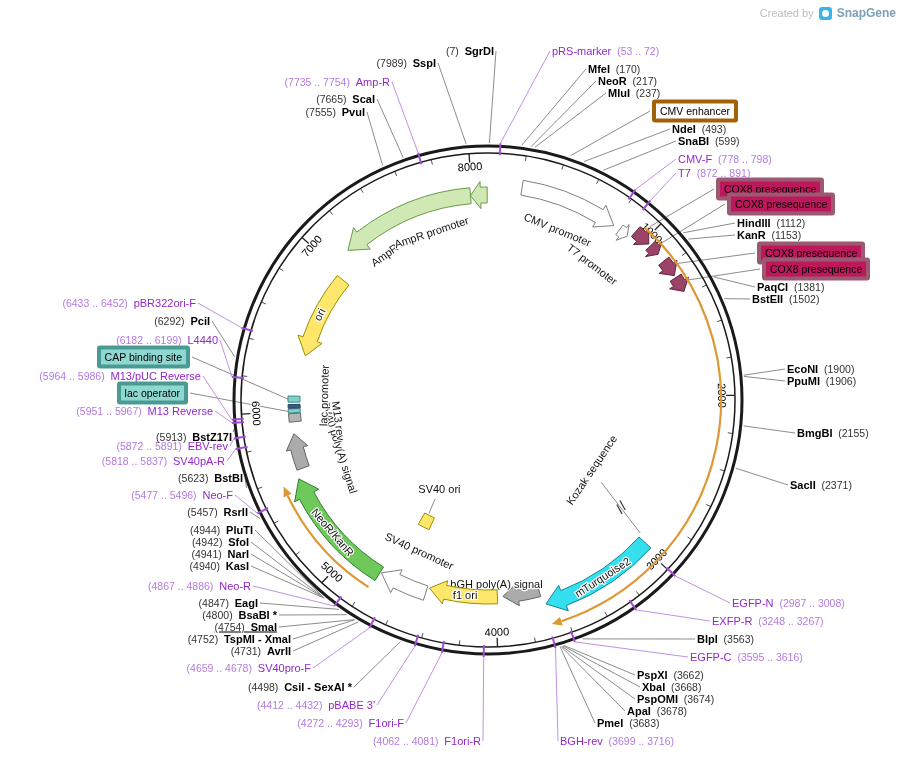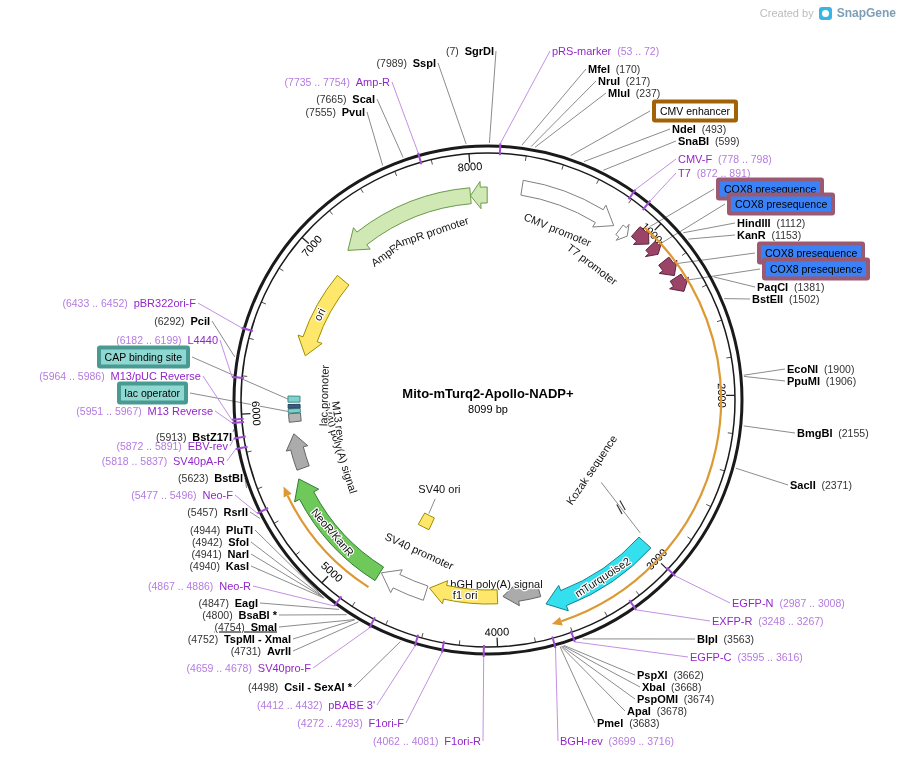--- a/index.html
+++ b/index.html
@@ -9,21 +9,21 @@
   #map-svg{position:absolute;left:0;top:0}
   .label{position:absolute;white-space:nowrap;font-size:11px;line-height:13px;
     transform:translateY(-50%);cursor:default}
   .label .name{font-weight:bold;color:#000}
   .label .pos{font-weight:normal;color:#333;font-size:10.5px}
   .label.primer .name{font-weight:normal;color:#9326c9}
   .label.primer .pos{color:#b47be0}
   .pill{position:absolute;white-space:nowrap;font-size:10.5px;line-height:15px;color:#000;
     border:4px solid #a16207;border-radius:3px;padding:0 4px;transform:translateY(-50%);
     background:#fff}
-  .pill.pink{background:#3b82f6;border-color:#9c5a72}
+  .pill.pink{background:#be185d;border-color:#9c5a72}
   .pill.teal{background:#8fd8d2;border-color:#4a9a94}
   .feat-label{font-size:11px;fill:#111;paint-order:stroke;stroke:#ffffff;stroke-width:2.5px;stroke-linejoin:round}
   .tick-label{font-size:11px;fill:#000;paint-order:stroke;stroke:#ffffff;stroke-width:2px}
   #center-title{position:absolute;text-align:center;transform:translate(-50%,-50%)}
   #center-title .t{font-size:13px;font-weight:bold;color:#000}
   #center-title .bp{font-size:11px;color:#000;margin-top:2px}
   #watermark{position:absolute;top:6px;right:8px;display:flex;align-items:center;gap:5px;
     font-size:11px;color:#bcbcbc}
   #watermark .brand{color:#7c9fb6;font-weight:bold;font-size:12px}
   #watermark .logo{width:13px;height:13px;border-radius:3px;background:#39b4e6;
@@ -224,21 +224,21 @@
         <line x1="244" y1="378" x2="232" y2="377" stroke="#a24fd6" stroke-width="2"></line>
         <line x1="252.9" y1="331" x2="241.4" y2="327.7" stroke="#a24fd6" stroke-width="2"></line>
         <line x1="421.4" y1="164.2" x2="418.1" y2="152.7" stroke="#a24fd6" stroke-width="2"></line>
       </g>
     </svg>
   <div id="labels">
       <div class="label" style="top: 51px; right: 410px;"><span class="pos">(7)&nbsp;&nbsp;</span><span class="name">SgrDI</span></div>
       <div class="label" style="top: 63px; right: 468px;"><span class="pos">(7989)&nbsp;&nbsp;</span><span class="name">SspI</span></div>
       <div class="label primer" style="top: 51px; left: 552px;"><span class="name">pRS-marker</span><span class="pos">&nbsp;&nbsp;(53 .. 72)</span></div>
       <div class="label" style="top: 69px; left: 588px;"><span class="name">MfeI</span><span class="pos">&nbsp;&nbsp;(170)</span></div>
-      <div class="label" style="top: 81px; left: 598px;"><span class="name">NruI</span><span class="pos">&nbsp;&nbsp;(217)</span></div>
+      <div class="label" style="top: 81px; left: 598px;"><span class="name">NeoR</span><span class="pos">&nbsp;&nbsp;(217)</span></div>
       <div class="label" style="top: 93px; left: 608px;"><span class="name">MluI</span><span class="pos">&nbsp;&nbsp;(237)</span></div>
       <div class="pill" style="top: 111px; left: 652px;">CMV enhancer</div>
       <div class="label" style="top: 129px; left: 672px;"><span class="name">NdeI</span><span class="pos">&nbsp;&nbsp;(493)</span></div>
       <div class="label" style="top: 141px; left: 678px;"><span class="name">SnaBI</span><span class="pos">&nbsp;&nbsp;(599)</span></div>
       <div class="label primer" style="top: 159px; left: 678px;"><span class="name">CMV-F</span><span class="pos">&nbsp;&nbsp;(778 .. 798)</span></div>
       <div class="label primer" style="top: 173px; left: 678px;"><span class="name">T7</span><span class="pos">&nbsp;&nbsp;(872 .. 891)</span></div>
       <div class="pill pink" style="top: 189px; left: 716px;">COX8 presequence</div>
       <div class="pill pink" style="top: 204px; left: 727px;">COX8 presequence</div>
       <div class="label" style="top: 223px; left: 737px;"><span class="name">HindIII</span><span class="pos">&nbsp;&nbsp;(1112)</span></div>
       <div class="label" style="top: 235px; left: 737px;"><span class="name">KanR</span><span class="pos">&nbsp;&nbsp;(1153)</span></div>
@@ -285,22 +285,18 @@
       <div class="pill teal" style="top: 393px; right: 716px;">lac operator</div>
       <div class="label primer" style="top: 376px; right: 703px;"><span class="pos">(5964 .. 5986)&nbsp;&nbsp;</span><span class="name">M13/pUC Reverse</span></div>
       <div class="pill teal" style="top: 357px; right: 714px;">CAP binding site</div>
       <div class="label primer" style="top: 340px; right: 686px;"><span class="pos">(6182 .. 6199)&nbsp;&nbsp;</span><span class="name">L4440</span></div>
       <div class="label" style="top: 321px; right: 694px;"><span class="pos">(6292)&nbsp;&nbsp;</span><span class="name">PciI</span></div>
       <div class="label primer" style="top: 303px; right: 708px;"><span class="pos">(6433 .. 6452)&nbsp;&nbsp;</span><span class="name">pBR322ori-F</span></div>
       <div class="label primer" style="top: 82px; right: 514px;"><span class="pos">(7735 .. 7754)&nbsp;&nbsp;</span><span class="name">Amp-R</span></div>
       <div class="label" style="top: 99px; right: 529px;"><span class="pos">(7665)&nbsp;&nbsp;</span><span class="name">ScaI</span></div>
       <div class="label" style="top: 112px; right: 539px;"><span class="pos">(7555)&nbsp;&nbsp;</span><span class="name">PvuI</span></div>
     </div>
-  <div id="center-title" style="left: 488px; top: 400px;">
-    <div class="t">Mito-mTurq2-Apollo-NADP+</div>
-    <div class="bp">8099 bp</div>
-  </div>
   <div id="watermark">
     <span>Created by</span>
     <span class="logo"></span>
     <span class="brand">SnapGene</span>
   </div>
 </div>
 
 </body></html>

